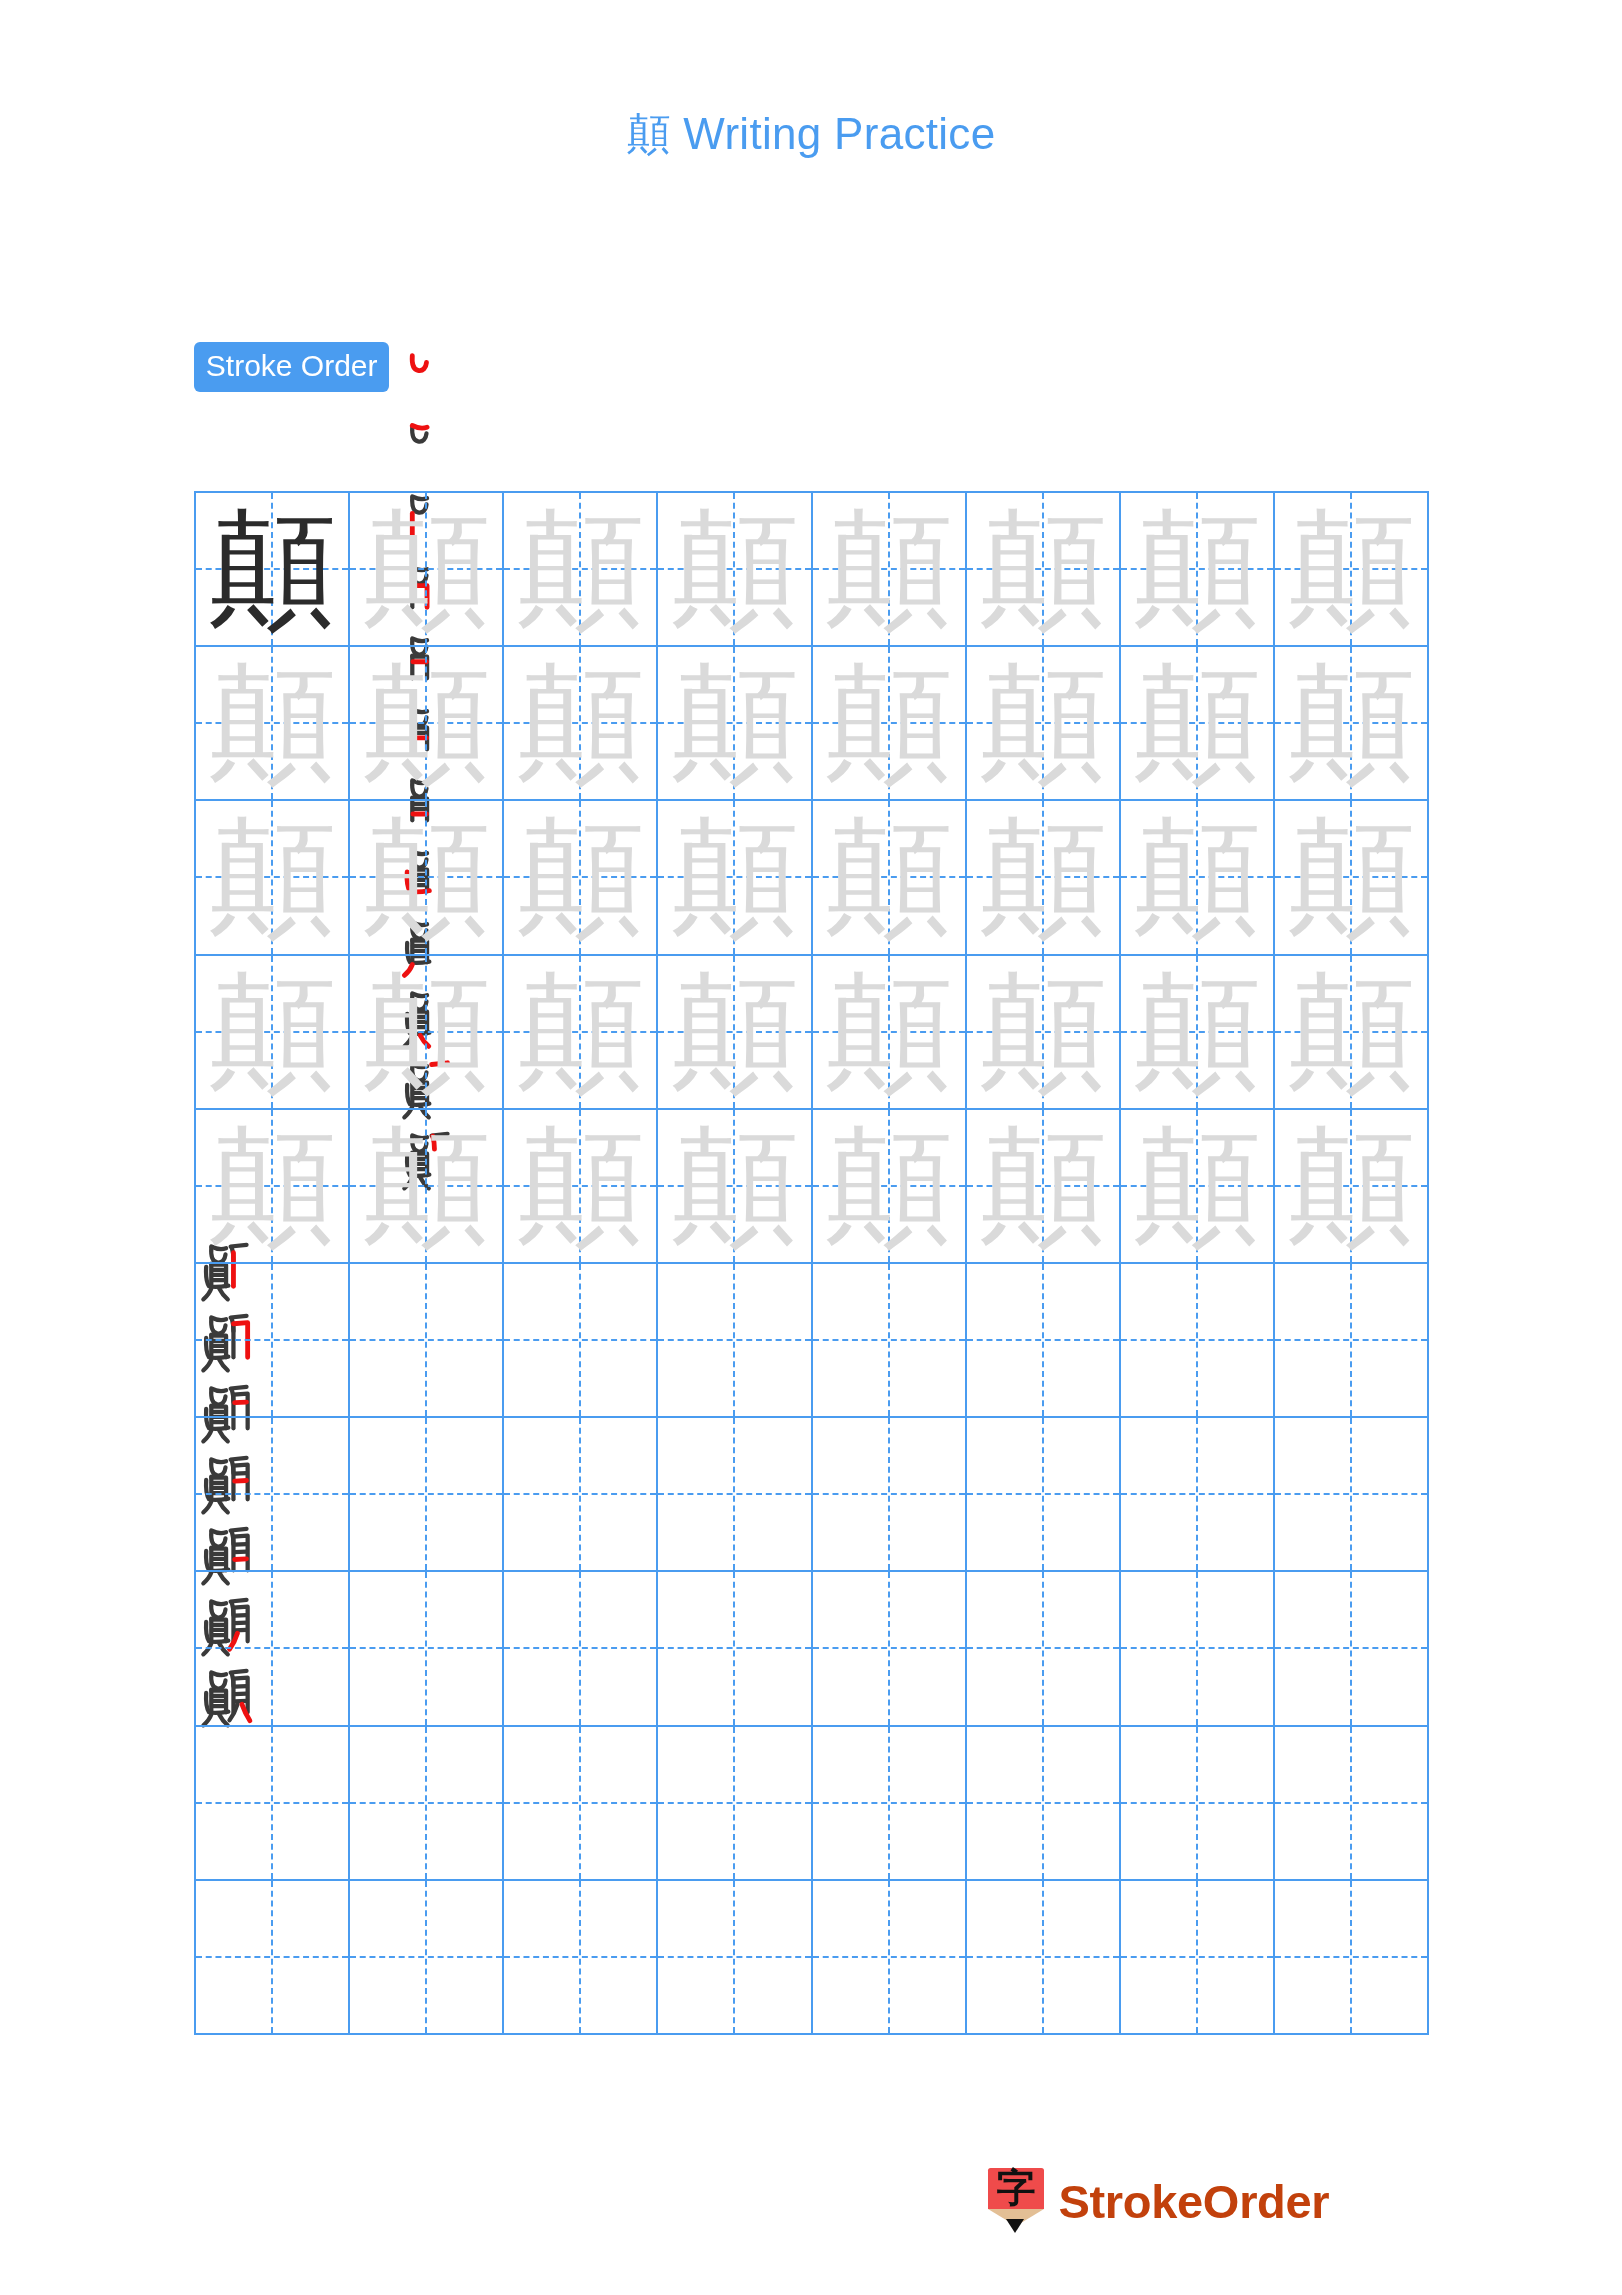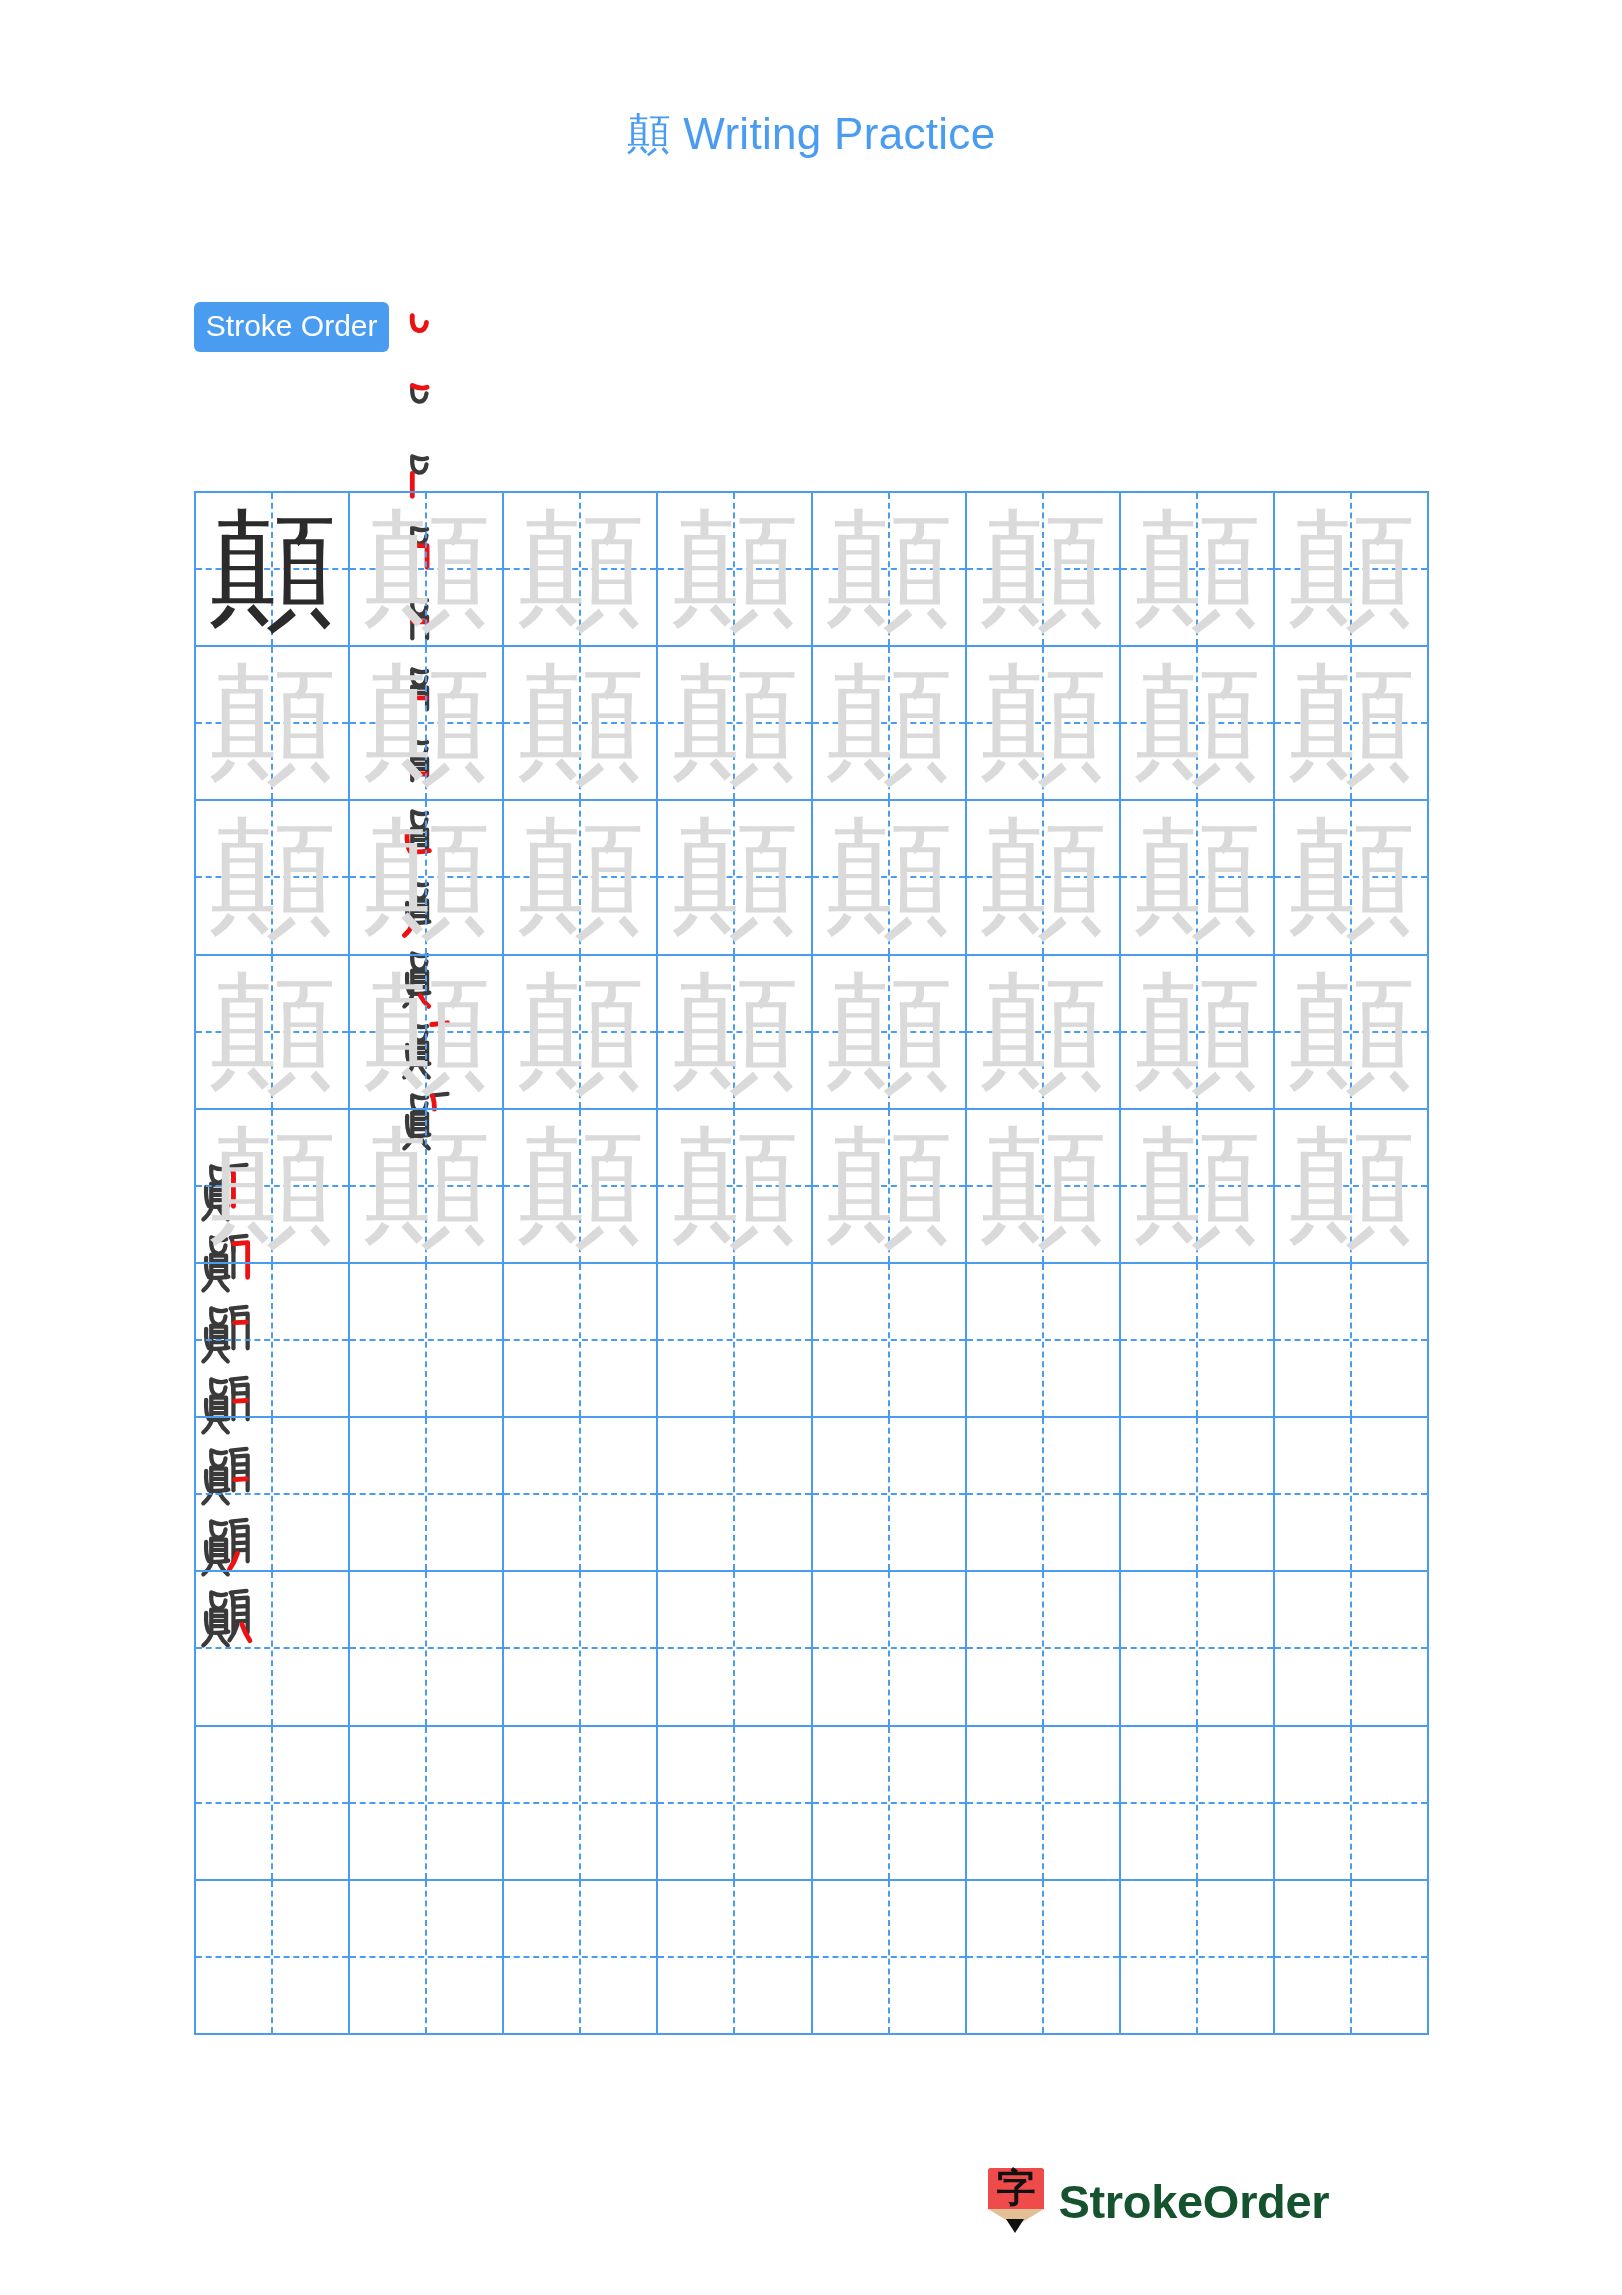--- a/index.html
+++ b/index.html
@@ -41,20 +41,21 @@
     width: 1243px;
   }
   #stroke-order-rows {
     display: block;
   }
   .so-line {
     display: flex;
     align-items: flex-end;
     flex-wrap: nowrap;
     min-height: 71px;
+    margin-top: 40px;
   }
   #stroke-order-badge {
     display: inline-block;
     background: #4a9cf0;
     color: #ffffff;
     font-size: 30px;
     line-height: 1;
     padding: 9.2px 11.8px 10.5px 11.8px;
     border-radius: 5.9px;
     white-space: nowrap;
@@ -202,21 +203,21 @@
     position: absolute;
     left: 18.3px;
     top: 51px;
     width: 0;
     height: 0;
     border-left: 9.8px solid transparent;
     border-right: 9.8px solid transparent;
     border-top: 14.4px solid #111111;
   }
   #brand-name {
-    color: #14532d;
+    color: #c2410c;
     font-size: 47px;
     font-weight: 700;
     line-height: 1;
     white-space: nowrap;
     letter-spacing: -0.3px;
   }
 </style>
 </head>
 <body>
 

